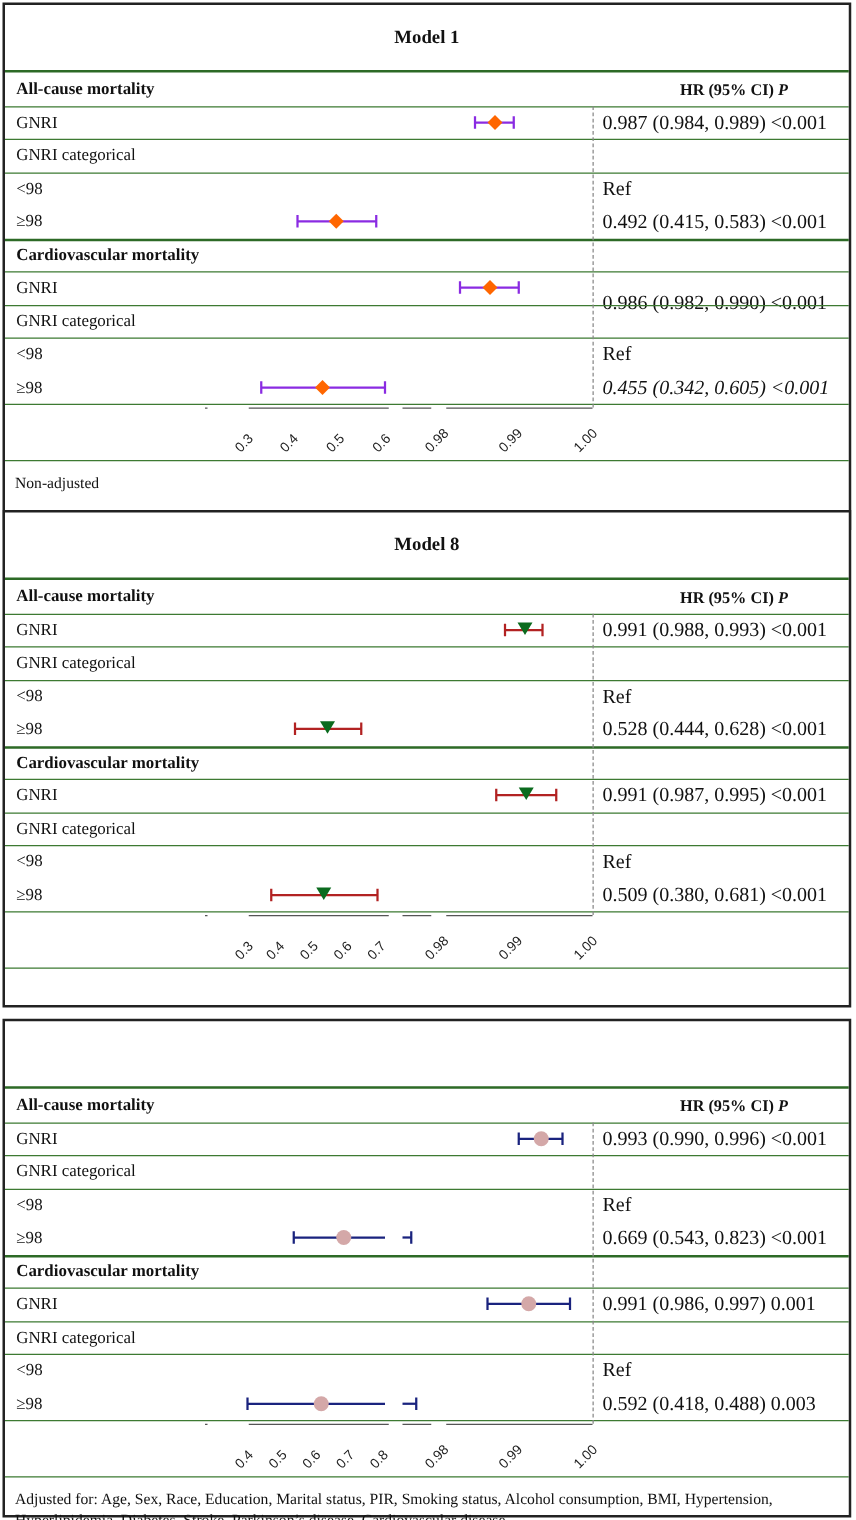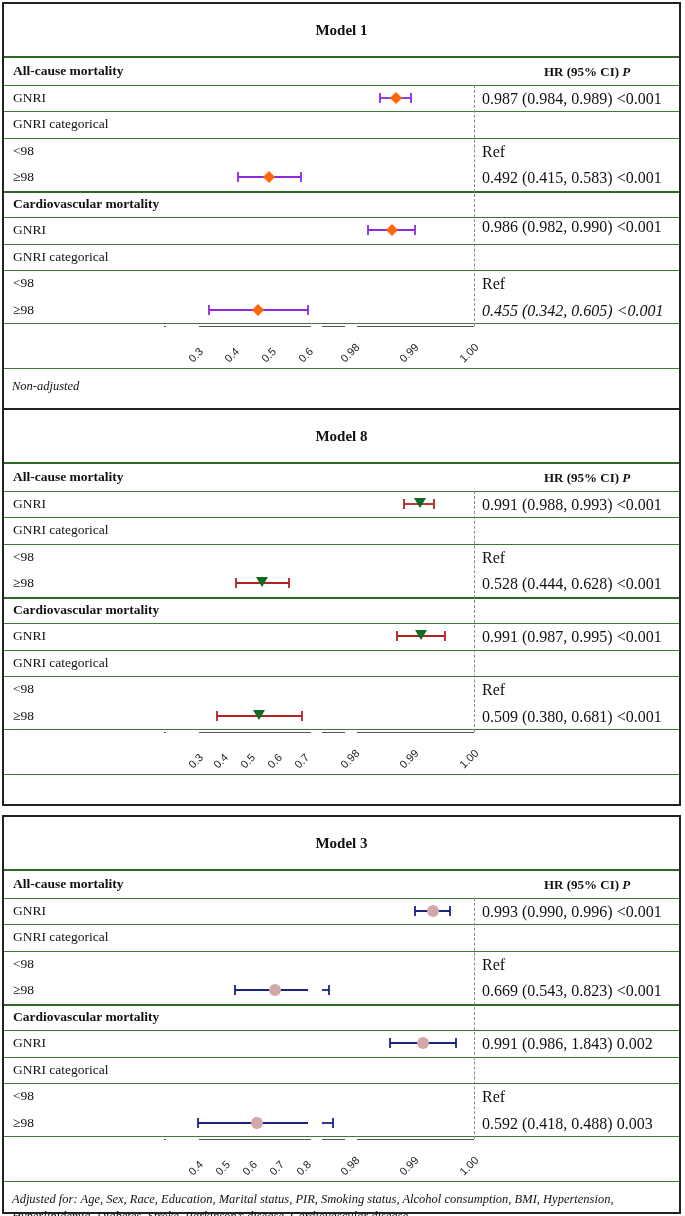--- a/index.html
+++ b/index.html
@@ -12,21 +12,21 @@
   .hline.thick { border-top:2.5px solid #2d6a26; }
   .row-label { position:absolute; left:9px; font-size:13.5px; white-space:nowrap; }
   .row-label.bold { font-weight:bold; }
   .row-val { position:absolute; left:478px; font-size:16px; white-space:nowrap; }
   .hdr-val { position:absolute; left:540px; font-size:13px; font-weight:bold; white-space:nowrap; }
   .hdr-val i { font-style:italic; }
   .refline { position:absolute; width:0; border-left:1.3px dashed #888; }
   .axis-seg { position:absolute; height:0; border-top:1.5px solid #555; }
   .tick { position:absolute; font-family:"Liberation Sans","DejaVu Sans",sans-serif; font-size:11px; color:#222;
           transform:rotate(-45deg); transform-origin:left top; white-space:nowrap; }
-  .note { position:absolute; left:8px; font-size:12.5px; line-height:17px;font-style:italic; }
+  .note { position:absolute; left:8px; font-size:12.5px; line-height:17px; }
   svg.ci { position:absolute; overflow:visible; }
 </style>
 </head>
 <body>
 
 <div id="figure">
     <div class="panel" style="top: 2px; height: 422px;">
       <div class="panel-title">Model 1</div>
       <div class="hline thick" style="top: 52px;"></div>
       <div class="row-label bold" style="top: 59px;">All-cause mortality</div>
@@ -50,21 +50,21 @@
       <svg class="ci" width="685" height="20" style="left: -2px; top: 163px;">
         <line x1="236" y1="10" x2="299" y2="10" stroke="#8a2be2" stroke-width="1.8"></line>
         <line x1="236" y1="5" x2="236" y2="15" stroke="#8a2be2" stroke-width="1.8"></line>
         <line x1="299" y1="5" x2="299" y2="15" stroke="#8a2be2" stroke-width="1.8"></line>
         <polygon points="267,4 273,10 267,16 261,10" fill="#ff6600"></polygon>
       </svg>
       <div class="hline thick" style="top: 186.5px;"></div>
       <div class="row-label bold" style="top: 191.5px;">Cardiovascular mortality</div>
       <div class="hline" style="top: 213px;"></div>
       <div class="row-label" style="top: 218px;">GNRI</div>
-      <div class="row-val" style="top: 214px;">0.986 (0.982, 0.990) &lt;0.001</div>
+      <div class="row-val" style="top: 230px;">0.986 (0.982, 0.990) &lt;0.001</div>
       <svg class="ci" width="685" height="20" style="left: -2px; top: 216px;">
         <line x1="366" y1="10" x2="413" y2="10" stroke="#8a2be2" stroke-width="1.8"></line>
         <line x1="366" y1="5" x2="366" y2="15" stroke="#8a2be2" stroke-width="1.8"></line>
         <line x1="413" y1="5" x2="413" y2="15" stroke="#8a2be2" stroke-width="1.8"></line>
         <polygon points="390,4 396,10 390,16 384,10" fill="#ff6600"></polygon>
       </svg>
       <div class="hline" style="top: 239.5px;"></div>
       <div class="row-label" style="top: 244.5px;">GNRI categorical</div>
       <div class="hline" style="top: 266px;"></div>
       <div class="row-label" style="top: 271px;">&lt;98</div>
@@ -156,21 +156,20 @@
       <div class="tick" style="left: 234px; top: 352px;">0.5</div>
       <div class="tick" style="left: 261px; top: 352px;">0.6</div>
       <div class="tick" style="left: 288px; top: 352px;">0.7</div>
       <div class="tick" style="left: 334px; top: 352px;">0.98</div>
       <div class="tick" style="left: 393px; top: 352px;">0.99</div>
       <div class="tick" style="left: 453px; top: 352px;">1.00</div>
       <div class="refline" style="left: 470px; top: 80.5px; height: 241.5px;"></div>
       <div class="hline" style="top: 364px;"></div>
     </div>
     <div class="panel" style="top: 815px; height: 399px;">
-      <div class="panel-title">Model 3</div>
       <div class="hline thick" style="top: 52px;"></div>
       <div class="row-label bold" style="top: 59px;">All-cause mortality</div>
       <div class="hdr-val" style="top: 60px;"><span>HR (95% CI)</span>  <i>P</i></div>
       <div class="hline" style="top: 80.5px;"></div>
       <div class="row-label" style="top: 85.5px;">GNRI</div>
       <div class="row-val" style="top: 85.5px;">0.993 (0.990, 0.996) &lt;0.001</div>
       <svg class="ci" width="685" height="20" style="left: -2px; top: 83.5px;">
         <line x1="413" y1="10" x2="448" y2="10" stroke="#1a237e" stroke-width="1.8"></line>
         <line x1="413" y1="5" x2="413" y2="15" stroke="#1a237e" stroke-width="1.8"></line>
         <line x1="448" y1="5" x2="448" y2="15" stroke="#1a237e" stroke-width="1.8"></line>
@@ -187,21 +186,21 @@
         <line x1="233" y1="10" x2="306" y2="10" stroke="#1a237e" stroke-width="1.8"></line>
         <line x1="320" y1="10" x2="327" y2="10" stroke="#1a237e" stroke-width="1.8"></line>
         <line x1="233" y1="5" x2="233" y2="15" stroke="#1a237e" stroke-width="1.8"></line>
         <line x1="327" y1="5" x2="327" y2="15" stroke="#1a237e" stroke-width="1.8"></line>
         <circle cx="273" cy="10" r="6" fill="#d4a8a8"></circle>
       </svg>
       <div class="hline thick" style="top: 186.5px;"></div>
       <div class="row-label bold" style="top: 191.5px;">Cardiovascular mortality</div>
       <div class="hline" style="top: 213px;"></div>
       <div class="row-label" style="top: 218px;">GNRI</div>
-      <div class="row-val" style="top: 218px;">0.991 (0.986, 1.843) 0.002</div>
+      <div class="row-val" style="top: 218px;">0.991 (0.986, 0.997) 0.001</div>
       <svg class="ci" width="685" height="20" style="left: -2px; top: 216px;">
         <line x1="388" y1="10" x2="454" y2="10" stroke="#1a237e" stroke-width="1.8"></line>
         <line x1="388" y1="5" x2="388" y2="15" stroke="#1a237e" stroke-width="1.8"></line>
         <line x1="454" y1="5" x2="454" y2="15" stroke="#1a237e" stroke-width="1.8"></line>
         <circle cx="421" cy="10" r="6" fill="#d4a8a8"></circle>
       </svg>
       <div class="hline" style="top: 239.5px;"></div>
       <div class="row-label" style="top: 244.5px;">GNRI categorical</div>
       <div class="hline" style="top: 266px;"></div>
       <div class="row-label" style="top: 271px;">&lt;98</div>

